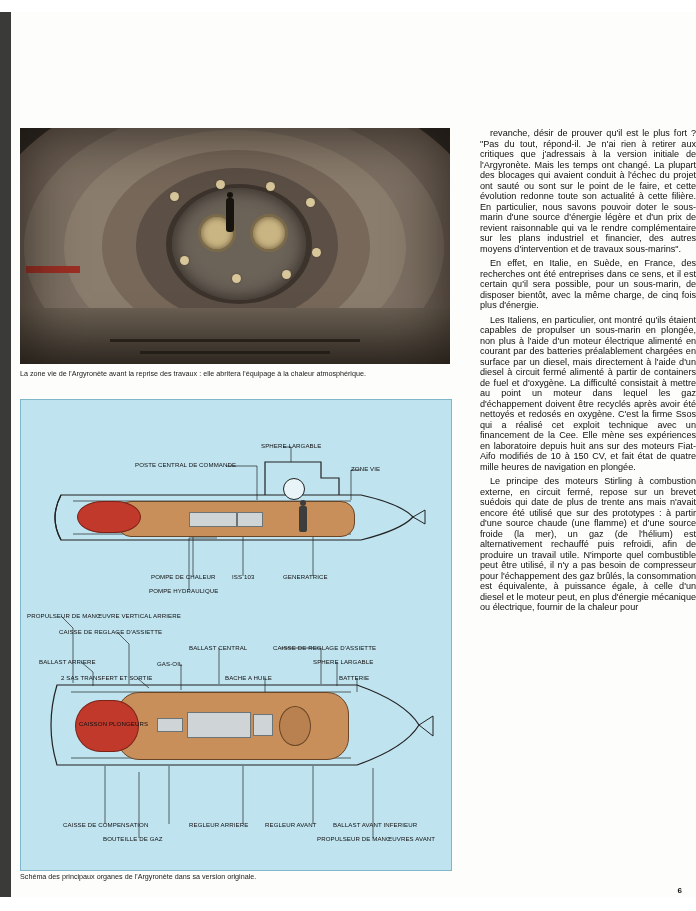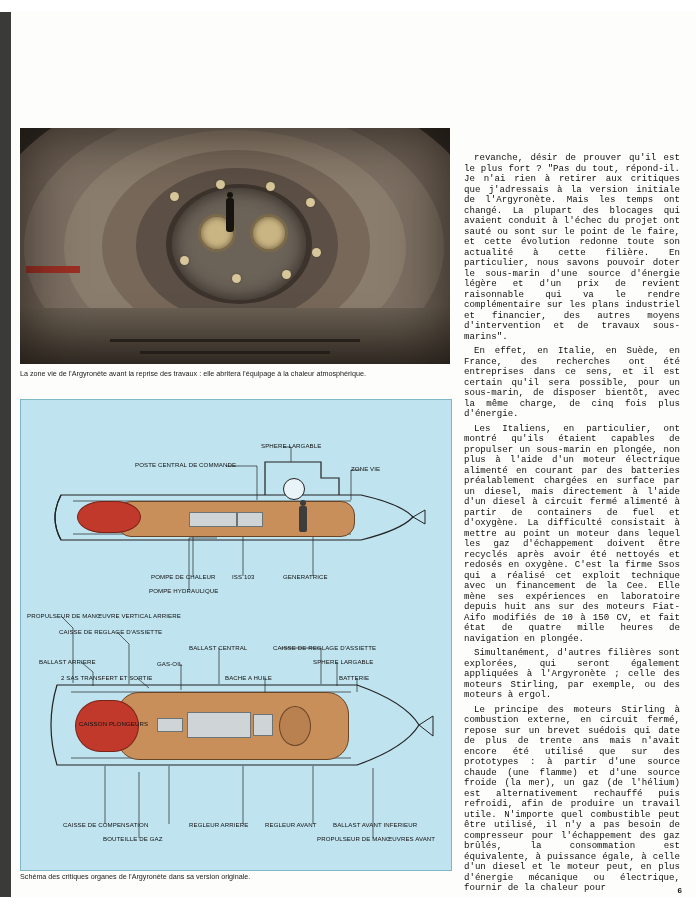--- a/index.html
+++ b/index.html
@@ -155,30 +155,29 @@
   }
   .d-dark {
     position:absolute;
     background:#3d3d3d;
   }
   .cap-diagram { left: 4px; top: 858px; width: 440px; }
 
   
   .textcol {
     position: absolute;
-    left: 448px; top: 114px;
+    left: 464px; top: 114px;
     width: 216px;
     font-size: 9.1px;
     line-height: 10.5px;
     text-align: justify;
     color: #101010;
-    font-family: Liberation Mono, monospace;
+    font-family: Liberation Sans, sans-serif;
     -webkit-hyphens: auto;
     hyphens: auto;
-    margin-top: 25px;
   }
   .textcol p { margin: 0 0 0 0; text-indent: 10px; }
   .textcol p + p { margin-top: 4px; }
   .folio {
     position: absolute;
     right: 14px; bottom: 16px;
     font-family: "Liberation Sans", sans-serif;
     font-size: 8px;
     font-weight: bold;
     color: #111;
@@ -304,25 +303,24 @@
       <div class="d-label" style="left:204px; top:274px;">BACHE A HUILE</div>
       <div class="d-label" style="left:318px; top:274px;">BATTERIE</div>
       <div class="d-label" style="left:58px; top:320px;">CAISSON PLONGEURS</div>
       <div class="d-label" style="left:42px; top:421px;">CAISSE DE COMPENSATION</div>
       <div class="d-label" style="left:82px; top:435px;">BOUTEILLE DE GAZ</div>
       <div class="d-label" style="left:168px; top:421px;">REGLEUR ARRIERE</div>
       <div class="d-label" style="left:244px; top:421px;">REGLEUR AVANT</div>
       <div class="d-label" style="left:312px; top:421px;">BALLAST AVANT INFERIEUR</div>
       <div class="d-label" style="left:296px; top:435px;">PROPULSEUR DE MANŒUVRES AVANT</div>
     </div>
-    <div class="caption cap-diagram">Schéma des critiques organes de l'Argyronète dans sa version originale.</div>
+    <div class="caption cap-diagram">Schéma des principaux organes de l'Argyronète dans sa version originale.</div>
 
     <div class="textcol">
       <p>revanche, désir de prouver qu'il est le plus fort ? "Pas du tout, répond-il. Je n'ai rien à retirer aux critiques que j'adressais à la version initiale de l'Argyronète. Mais les temps ont changé. La plupart des blocages qui avaient conduit à l'échec du projet ont sauté ou sont sur le point de le faire, et cette évolution redonne toute son actualité à cette filière. En particulier, nous savons pouvoir doter le sous-marin d'une source d'énergie légère et d'un prix de revient raisonnable qui va le rendre complémentaire sur les plans industriel et financier, des autres moyens d'intervention et de travaux sous-marins".</p>
       <p>En effet, en Italie, en Suède, en France, des recherches ont été entreprises dans ce sens, et il est certain qu'il sera possible, pour un sous-marin, de disposer bientôt, avec la même charge, de cinq fois plus d'énergie.</p>
       <p>Les Italiens, en particulier, ont montré qu'ils étaient capables de propulser un sous-marin en plongée, non plus à l'aide d'un moteur électrique alimenté en courant par des batteries préalablement chargées en surface par un diesel, mais directement à l'aide d'un diesel à circuit fermé alimenté à partir de containers de fuel et d'oxygène. La difficulté consistait à mettre au point un moteur dans lequel les gaz d'échappement doivent être recyclés après avoir été nettoyés et redosés en oxygène. C'est la firme Ssos qui a réalisé cet exploit technique avec un financement de la Cee. Elle mène ses expériences en laboratoire depuis huit ans sur des moteurs Fiat-Aifo modifiés de 10 à 150 CV, et fait état de quatre mille heures de navigation en plongée.</p>
-      <p>Simultanément, d'autres filières sont explorées, qui seront également appliquées à l'Argyronète ; celle des moteurs Stirling, par exemple, ou des moteurs à ergol.</p>
       <p>Le principe des moteurs Stirling à combustion externe, en circuit fermé, repose sur un brevet suédois qui date de plus de trente ans mais n'avait encore été utilisé que sur des prototypes : à partir d'une source chaude (une flamme) et d'une source froide (la mer), un gaz (de l'hélium) est alternativement rechauffé puis refroidi, afin de produire un travail utile. N'importe quel combustible peut être utilisé, il n'y a pas besoin de compresseur pour l'échappement des gaz brûlés, la consommation est équivalente, à puissance égale, à celle d'un diesel et le moteur peut, en plus d'énergie mécanique ou électrique, fournir de la chaleur pour</p>
     </div>
   </div>
 
   <div class="folio">6</div>
 </div>
 
 </body></html>

